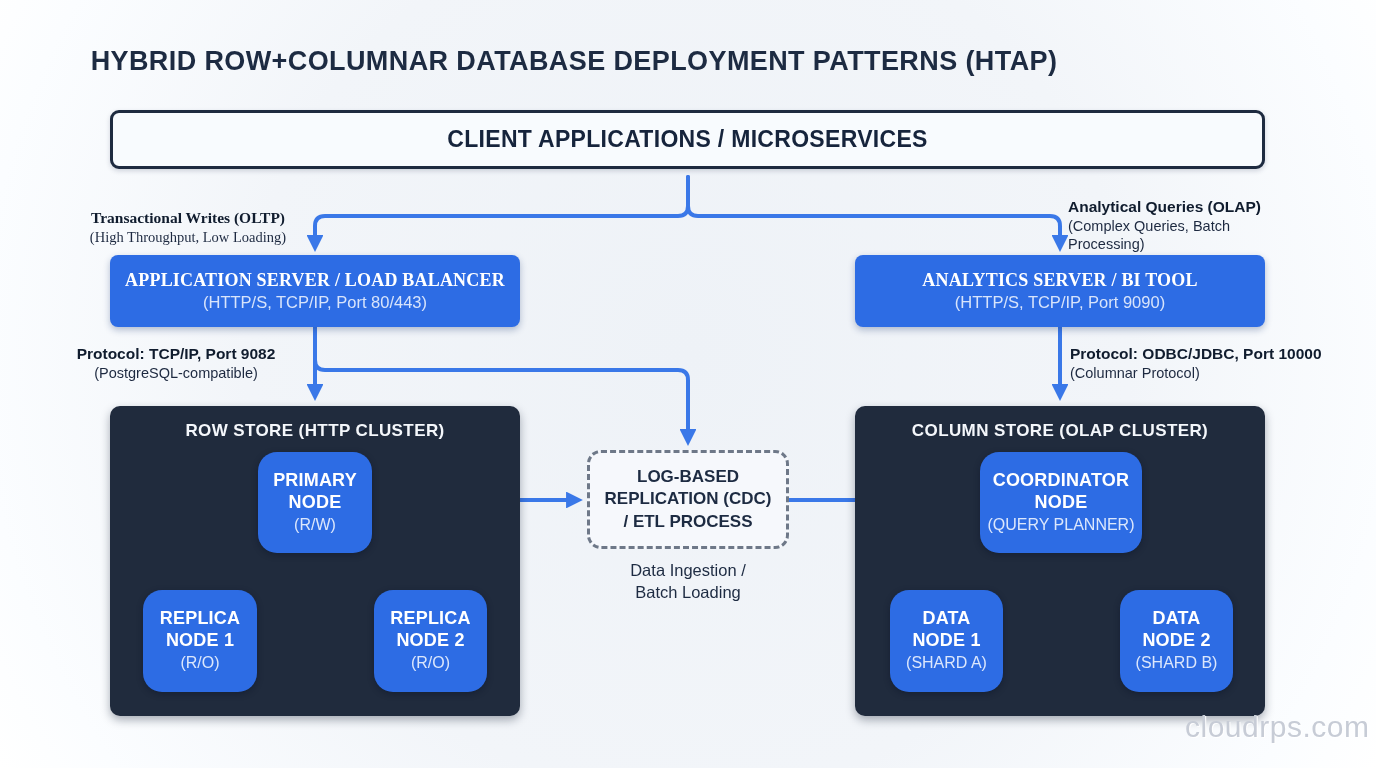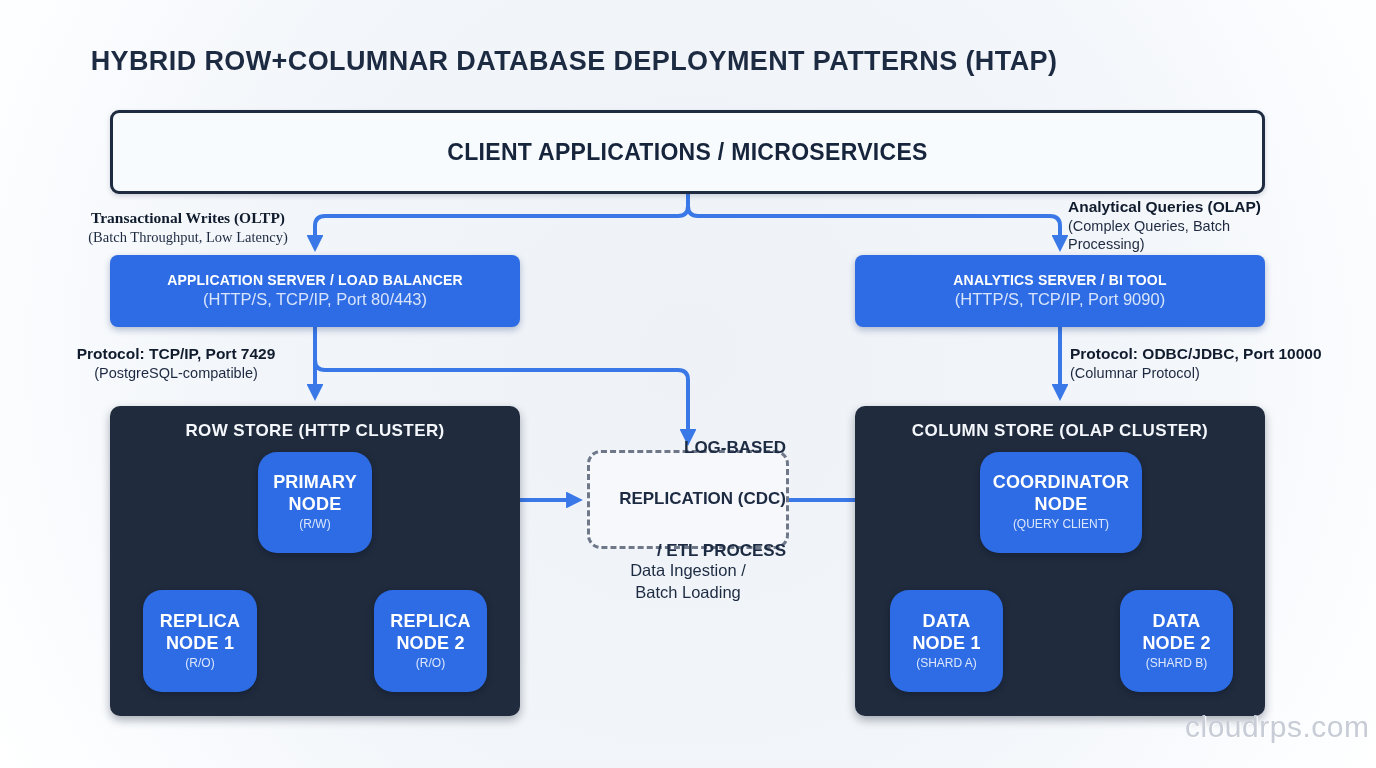--- a/index.html
+++ b/index.html
@@ -7,57 +7,56 @@
     position:relative;width:1376px;height:768px;overflow:hidden;
     background:radial-gradient(circle at 50% 46%, #eef2f7 0%, #f2f5f9 55%, #fbfdff 88%, #ffffff 100%);
     font-family:"Liberation Sans", sans-serif;color:#1c2a3e;
   }
   .abs{position:absolute;}
   .page-title{
     left:0;top:46px;width:1148px;text-align:center;
     font-size:27px;font-weight:700;color:#1d2b42;letter-spacing:.4px;
   }
   .client-box{
-    left:110px;top:110px;width:1155px;height:84px;box-sizing:border-box;
+    left:110px;top:110px;width:1155px;height:59px;box-sizing:border-box;
     border:3px solid #1e2b40;border-radius:9px;background:#f8fbfe;
     display:flex;align-items:center;justify-content:center;
     box-shadow:0 2px 5px rgba(25,40,70,.18);
   }
   .client-box .label{font-size:23px;font-weight:700;color:#16243c;letter-spacing:.3px;}
   .flow-label{line-height:1.28;}
   .flow-label .b{font-size:15.5px;font-weight:700;color:#101c2e;}
   .flow-label .d{font-size:14.5px;color:#1d2940;}
   .tier-box{
     width:410px;height:72px;box-sizing:border-box;border-radius:8px;
     background:#2d6ce4;display:flex;flex-direction:column;align-items:center;justify-content:center;
     box-shadow:0 3px 7px rgba(20,50,110,.30);
   }
-  .tier-box .t{font-size:14px;font-weight:700;color:#ffffff;letter-spacing:.2px;line-height:1.25;}
+  .tier-box .t{font-size:18px;font-weight:700;color:#ffffff;letter-spacing:.2px;line-height:1.25;font-family:Liberation Serif, serif;}
   .tier-box .s{font-size:16.5px;color:#d8e4fb;line-height:1.25;}
   .cluster{
     width:410px;height:310px;box-sizing:border-box;border-radius:10px;
     background:#202b3d;box-shadow:0 4px 10px rgba(15,25,45,.35);
   }
   .cluster .c-title{
     position:absolute;left:0;top:15px;width:100%;text-align:center;
     font-size:17px;font-weight:700;color:#f4f7fb;letter-spacing:.4px;
   }
   .node{
     box-sizing:border-box;border-radius:19px;background:#2d6ce4;
     display:flex;flex-direction:column;align-items:center;justify-content:center;
     box-shadow:0 2px 6px rgba(10,20,40,.45);text-align:center;
   }
   .node .n{font-size:18px;font-weight:700;color:#ffffff;line-height:1.22;letter-spacing:.2px;}
-  .node .nd{font-size:12px;color:#dce7fc;line-height:1.3;margin-top:1px;}
+  .node .nd{font-size:16px;color:#dce7fc;line-height:1.3;margin-top:1px;}
   .cdc-box{
     left:587px;top:450px;width:202px;height:99px;box-sizing:border-box;
     border:3px dashed #6e7888;border-radius:14px;background:#f6f8fc;
-    display:flex;flex-direction:column;align-items:flex-end;justify-content:center;
+    display:flex;flex-direction:column;align-items:center;justify-content:center;
     text-align:center;
-    gap:29px;
   }
   .cdc-box .l{font-size:17px;font-weight:700;color:#1d2b42;line-height:1.3;}
   .cdc-caption{
     left:563px;top:559px;width:250px;text-align:center;
     font-size:16.5px;color:#1d2b42;line-height:1.35;
   }
   .watermark{
     left:1185px;top:710px;font-size:30px;color:#c7ccd6;letter-spacing:.5px;
     text-shadow:1px 1px 0 #ffffff;
   }
@@ -92,28 +91,28 @@
   </svg>
 
   <div class="abs page-title">HYBRID ROW+COLUMNAR DATABASE DEPLOYMENT PATTERNS (HTAP)</div>
 
   <div class="abs client-box">
     <span class="label">CLIENT APPLICATIONS / MICROSERVICES</span>
   </div>
 
   <div class="abs flow-label" style="left:82px;top:208px;width:212px;text-align:center;font-family:Liberation Serif, serif;">
     <div class="b">Transactional Writes (OLTP)</div>
-    <div class="d">(Batch Throughput, Low Latency)</div>
+    <div class="d">(High Throughput, Low Loading)</div>
   </div>
   <div class="abs flow-label" style="left:1068px;top:197px;width:240px;text-align:left;">
     <div class="b">Analytical Queries (OLAP)</div>
     <div class="d">(Complex Queries, Batch Processing)</div>
   </div>
   <div class="abs flow-label" style="left:70px;top:344px;width:212px;text-align:center;">
-    <div class="b">Protocol: TCP/IP, Port 7429</div>
+    <div class="b">Protocol: TCP/IP, Port 9082</div>
     <div class="d">(PostgreSQL-compatible)</div>
   </div>
   <div class="abs flow-label" style="left:1070px;top:344px;width:260px;text-align:left;">
     <div class="b">Protocol: ODBC/JDBC, Port 10000</div>
     <div class="d">(Columnar Protocol)</div>
   </div>
 
   <div class="abs tier-box" style="left:110px;top:255px;">
     <div class="t">APPLICATION SERVER / LOAD BALANCER</div>
     <div class="s">(HTTP/S, TCP/IP, Port 80/443)</div>
@@ -141,21 +140,21 @@
     <div class="n">NODE 2</div>
     <div class="nd">(R/O)</div>
   </div>
 
   <div class="abs cluster" style="left:855px;top:406px;">
     <div class="c-title">COLUMN STORE (OLAP CLUSTER)</div>
   </div>
   <div class="abs node" style="left:980px;top:452px;width:162px;height:101px;">
     <div class="n">COORDINATOR</div>
     <div class="n">NODE</div>
-    <div class="nd">(QUERY CLIENT)</div>
+    <div class="nd">(QUERY PLANNER)</div>
   </div>
   <div class="abs node" style="left:890px;top:590px;width:113px;height:102px;">
     <div class="n">DATA</div>
     <div class="n">NODE 1</div>
     <div class="nd">(SHARD A)</div>
   </div>
   <div class="abs node" style="left:1120px;top:590px;width:113px;height:102px;">
     <div class="n">DATA</div>
     <div class="n">NODE 2</div>
     <div class="nd">(SHARD B)</div>

